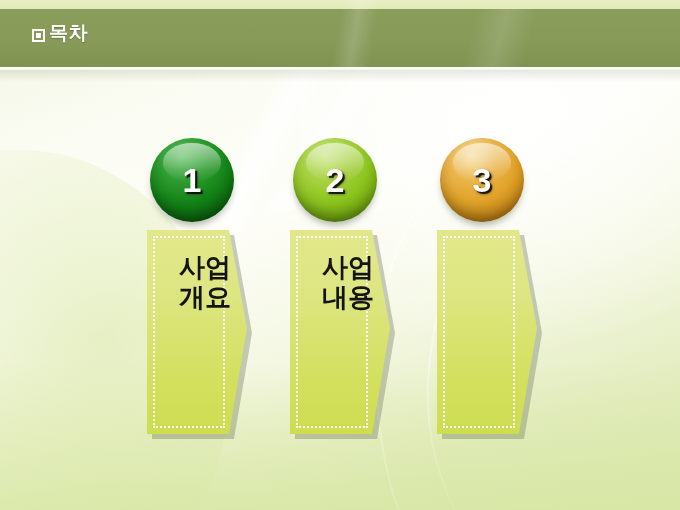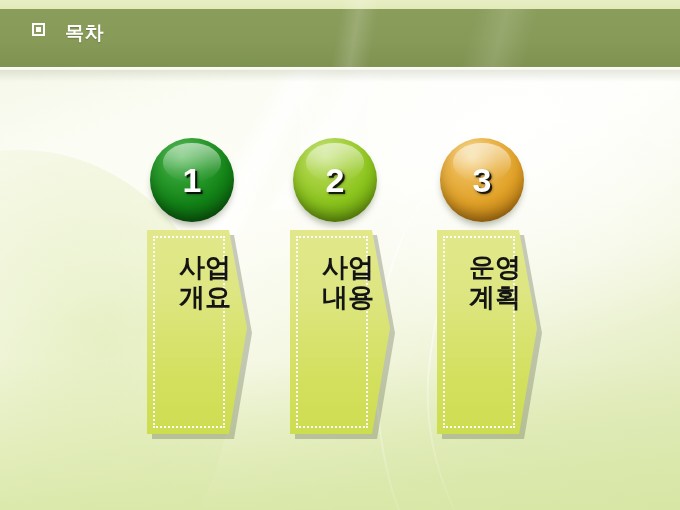--- a/index.html
+++ b/index.html
@@ -144,22 +144,22 @@
     width: 680px; height: 12px;
     background: linear-gradient(to bottom, rgba(120,130,90,0.18) 0%, rgba(120,130,90,0.0) 100%);
     pointer-events: none;
   }
 
   .title-group {
     position: absolute;
     left: 32px;
     top: 23px;
     display: flex;
-    align-items: flex-start;
-    gap: 20px;
+    align-items: flex-end;
+    gap: 4px;
   }
   .bullet-icon {
     width: 13px;
     height: 13px;
     border: 2px solid #ffffff;
     box-sizing: border-box;
     display: flex;
     align-items: center;
     justify-content: center;
   }
@@ -348,19 +348,17 @@
       <div class="sphere-wrap">
         <div class="sphere" style="background: radial-gradient(circle at 38% 22%, #f6dc9d 0%, #eab44a 30%, #e0a127 56%, #c07c10 88%, #a9680a 100%);">
           <div class="sphere-hl"></div>
           <div class="sphere-num">3</div>
         </div>
       </div>
       <div class="panel-wrap">
         <div class="panel-shadow"></div>
         <div class="panel-body"></div>
         <div class="panel-dots"></div>
-        <div class="panel-label">운영
-계획</div>
       </div>
     </div>
 
   </div>
 </div>
 
 </body></html>

